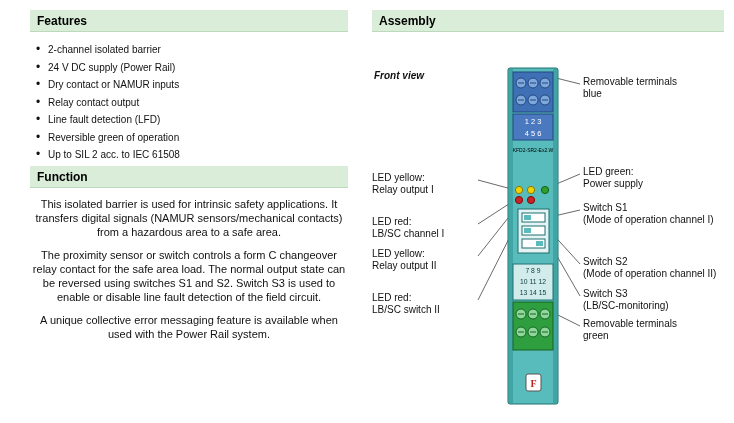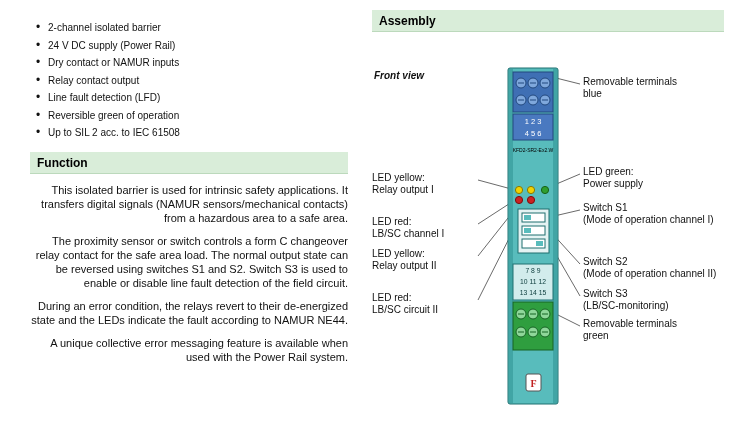--- a/index.html
+++ b/index.html
@@ -14,24 +14,24 @@
     background:#d9edd9;border-bottom:1px solid #bcd9bc;
     font-size:12px;font-weight:bold;padding:4px 7px 3px 7px;color:#000;
   }
   .features-list{list-style:none;margin:9px 0 0 0;padding:0 0 0 6px;}
   .features-list li{
     position:relative;font-size:10px;line-height:17.5px;padding-left:12px;
   }
   .features-list li::before{
     content:"\2022";position:absolute;left:0;top:0;font-size:12px;color:#111;
   }
-  .function-header{margin-top:10px;}
+  .function-header{margin-top:2px;}
   .func-paragraphs{margin-top:9px;}
   .func-paragraphs p{
-    margin:0 0 9px 0;font-size:11px;line-height:14px;text-align:right;
+    margin:0 0 9px 0;font-size:11px;line-height:14px;text-align:center;
   }
   
   .col-right{position:absolute;left:372px;top:10px;width:352px;height:403px;}
   .front-view-label{
     position:absolute;left:2px;top:60px;font-size:10px;font-weight:bold;z-index:2;font-style:italic;
   }
   .device-svg{position:absolute;left:0;top:0;z-index:1;}
   .callout{
     position:absolute;font-size:10px;line-height:11.5px;z-index:2;white-space:nowrap;
   }
@@ -51,39 +51,41 @@
   .co-led-y2{top:238px;}
   .co-led-r2{top:282px;}
 </style>
 </head>
 <body>
 
 <div class="page">
 
   <div class="col-left">
 
+    <div class="section-header">
+      <span>Features</span>
+    </div>
 
     <ul class="features-list">
       <li>2-channel isolated barrier</li>
       <li>24 V DC supply (Power Rail)</li>
       <li>Dry contact or NAMUR inputs</li>
       <li>Relay contact output</li>
       <li>Line fault detection (LFD)</li>
       <li>Reversible green of operation</li>
       <li>Up to SIL 2 acc. to IEC 61508</li>
     </ul>
 
     <div class="section-header function-header">
       <span>Function</span>
     </div>
 
     <div class="func-paragraphs">
       <p>This isolated barrier is used for intrinsic safety applications. It transfers digital signals (NAMUR sensors/mechanical contacts) from a hazardous area to a safe area.</p>
       <p>The proximity sensor or switch controls a form C changeover relay contact for the safe area load. The normal output state can be reversed using switches S1 and S2. Switch S3 is used to enable or disable line fault detection of the field circuit.</p>
-      <p>During an error condition, the relays revert to their de-energized state and the LEDs indicate the fault according to NAMUR NE44.</p>
       <p>A unique collective error messaging feature is available when used with the Power Rail system.</p>
     </div>
   </div>
 
   <div class="col-right">
 
     <div class="section-header">
       <span>Assembly</span>
     </div>
 
@@ -204,17 +206,17 @@
     <div class="callout co-l co-led-r1">
       <div>LED red:</div>
       <div>LB/SC channel I</div>
     </div>
     <div class="callout co-l co-led-y2">
       <div>LED yellow:</div>
       <div>Relay output II</div>
     </div>
     <div class="callout co-l co-led-r2">
       <div>LED red:</div>
-      <div>LB/SC circuit II</div>
+      <div>LB/SC switch II</div>
     </div>
 
   </div>
 </div>
 
 </body></html>

